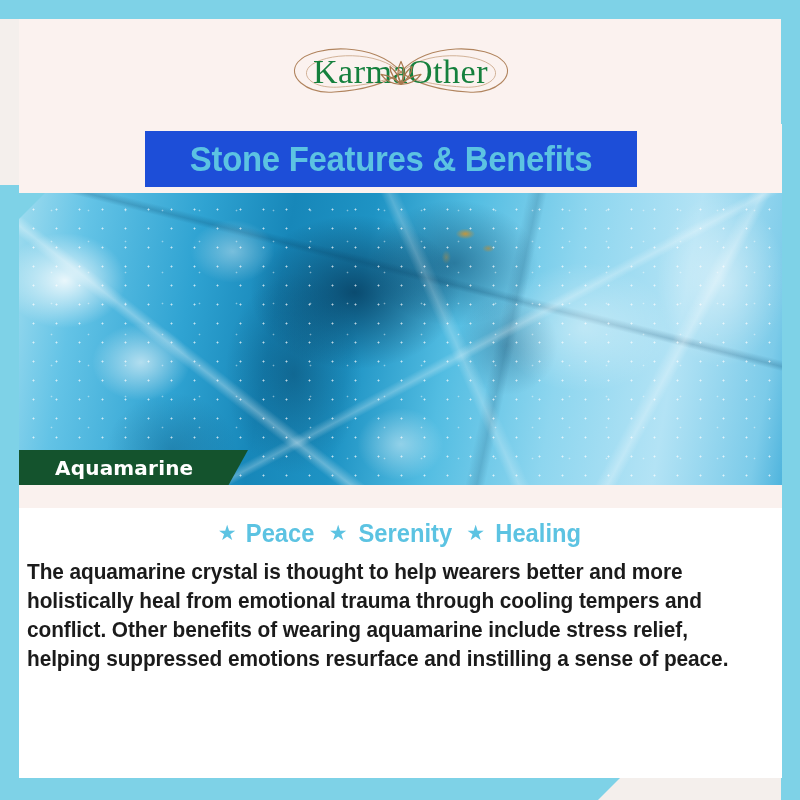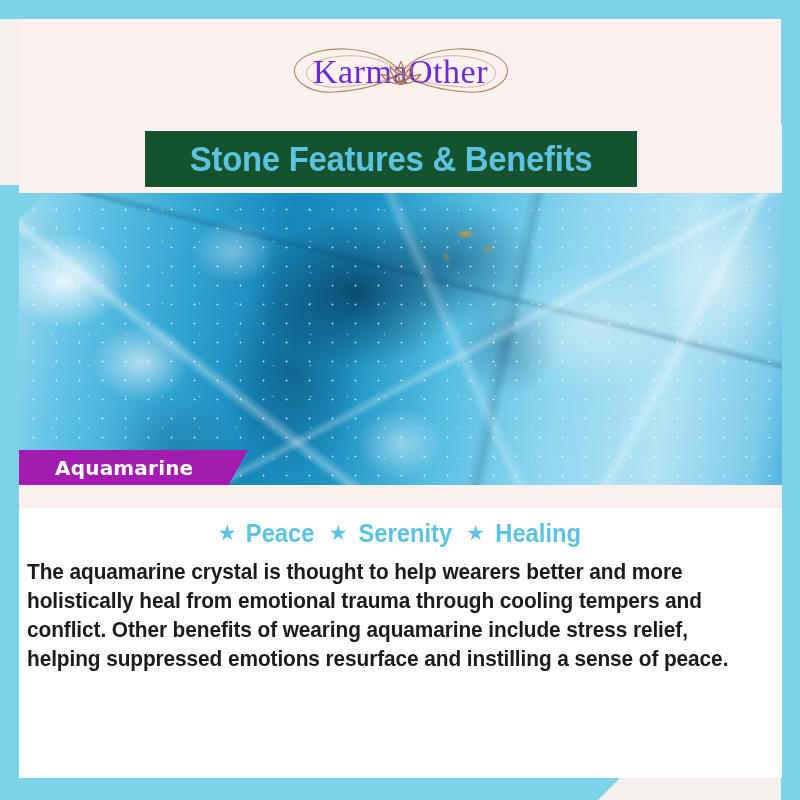--- a/index.html
+++ b/index.html
@@ -77,21 +77,21 @@
     pointer-events: none;
   }
   .logo-text {
     position: relative;
     display: flex;
     align-items: center;
     justify-content: center;
     font-family: "Liberation Serif", "DejaVu Serif", serif;
     font-size: 34px;
     letter-spacing: 0.5px;
-    color: #6d28d9;
+    color: #15803d;
     z-index: 2;
   }
   .logo-word { line-height: 1; }
   .logo-lotus {
     position: absolute;
     left: 50%;
     top: 50%;
     transform: translate(-50%, -46%);
     z-index: 3;
   }
@@ -102,21 +102,21 @@
     top: 124px; left: 19px;
     width: 763px; height: 70px;
     background: #fbf2ef;
   }
   .title-box {
     position: absolute;
     top: 131px;
     left: 145px;
     width: 492px;
     height: 56px;
-    background: #14532d;
+    background: #1d4ed8;
     display: flex;
     align-items: center;
     justify-content: center;
   }
   .title-text {
     font-family: "Liberation Sans Narrow", "Liberation Sans", sans-serif;
     font-weight: 700;
     font-size: 35px;
     letter-spacing: -0.3px;
     color: #5cc3e2;
@@ -203,21 +203,21 @@
     clip-path: polygon(0 0, 0 100%, 100% 0);
   }
 
   
   .name-banner {
     position: absolute;
     left: 19px;
     top: 450px;
     width: 229px;
     height: 36px;
-    background: #a21caf;
+    background: #14532d;
     clip-path: polygon(0 0, 100% 0, calc(100% - 20px) 100%, 0 100%);
     display: flex;
     align-items: center;
   }
   .name-text {
     margin-left: 36px;
     color: #ffffff;
     font-family: "DejaVu Sans", "Liberation Sans", sans-serif;
     font-weight: 700;
     font-size: 20px;

